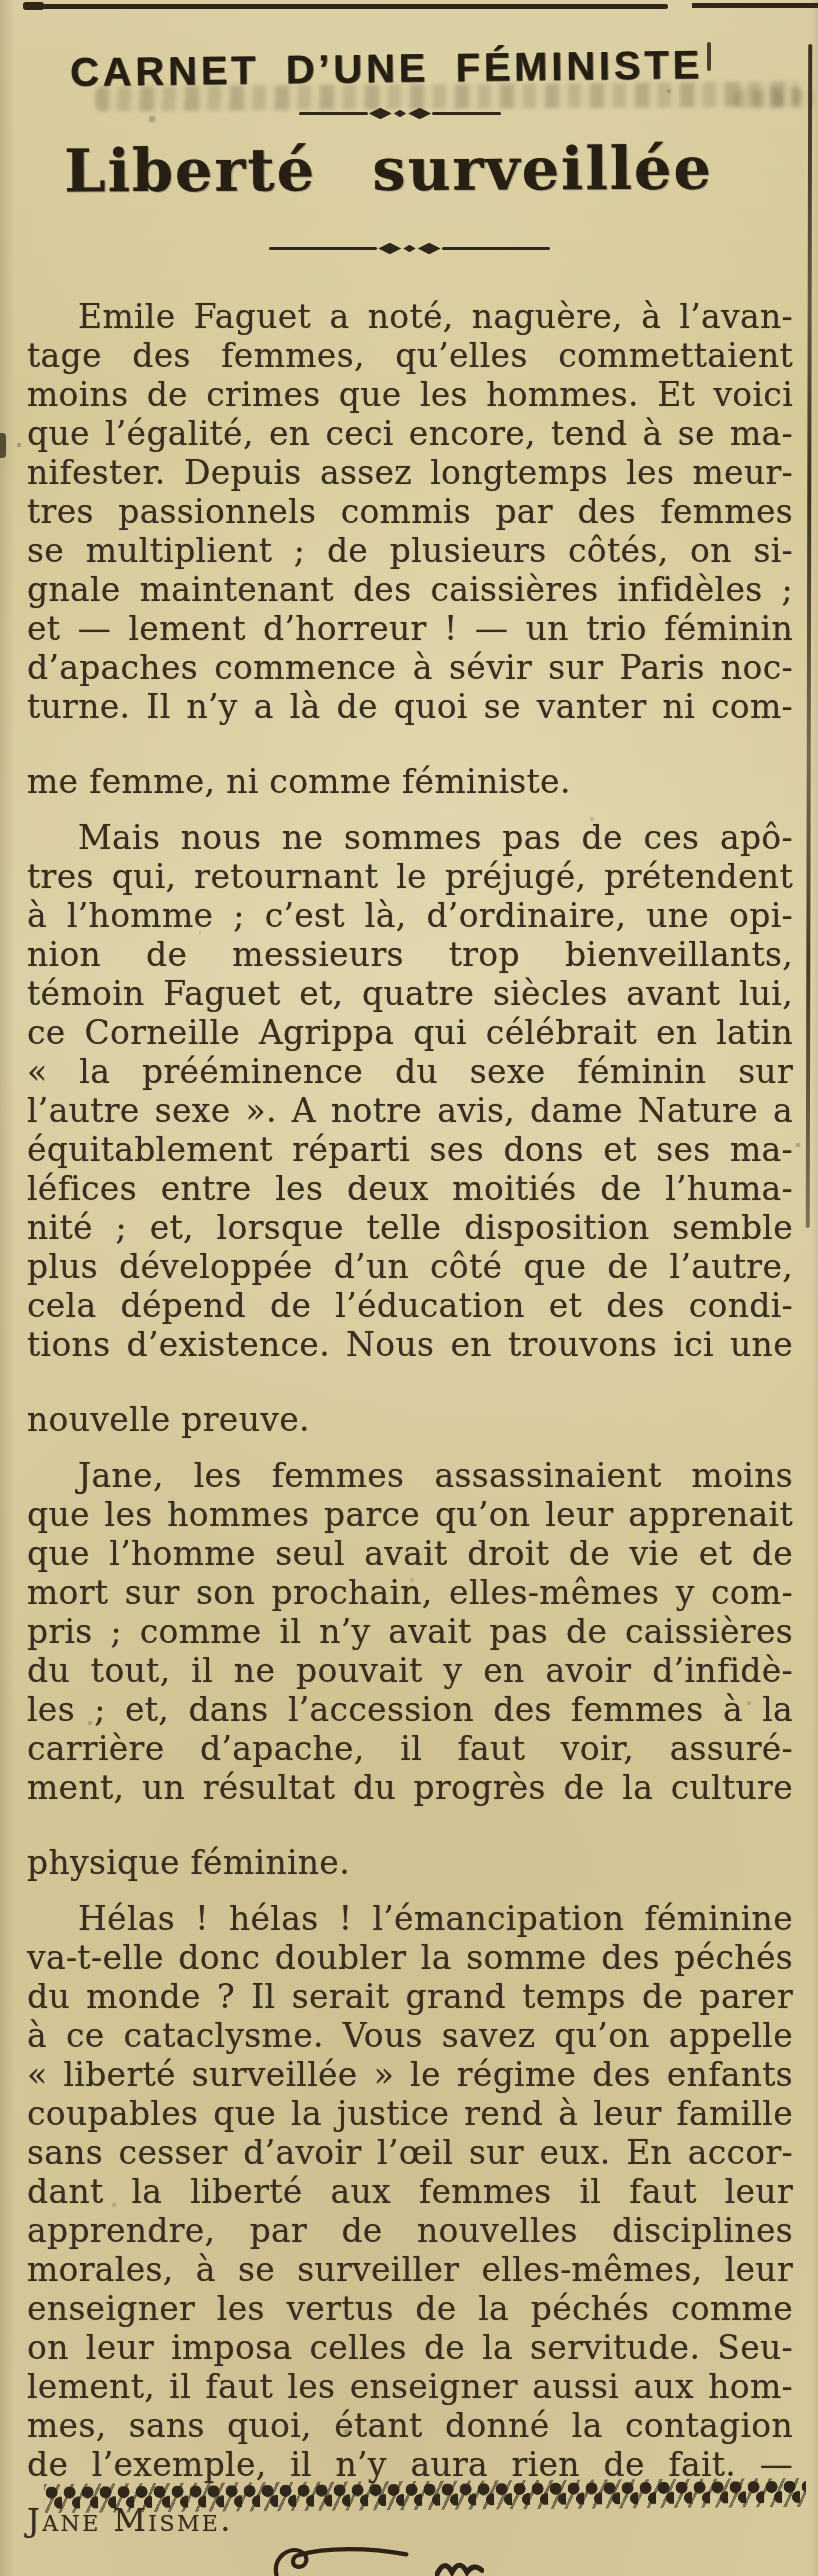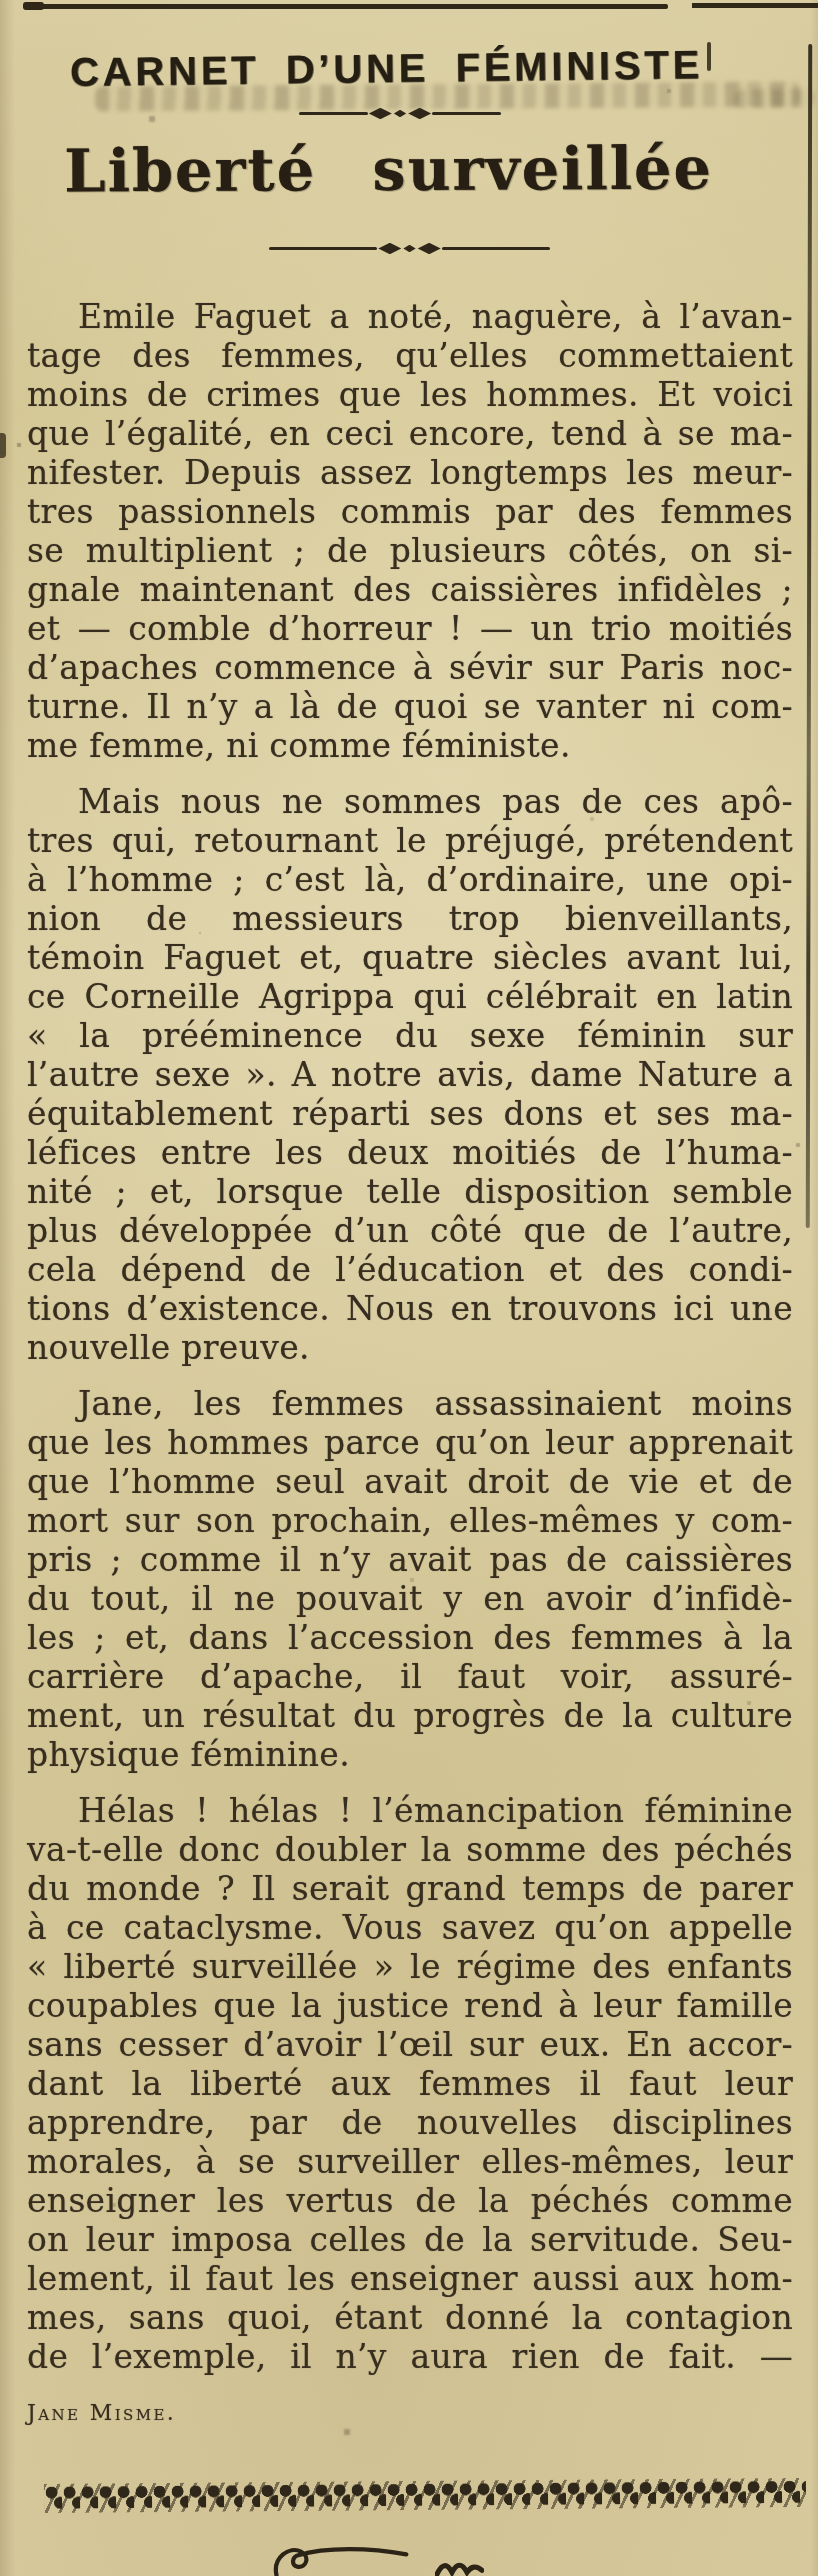--- a/index.html
+++ b/index.html
@@ -64,23 +64,23 @@
   }
   
   #article{top:297px;left:27px;width:766px;}
   .para{margin-bottom:17px;}
   .line{
     height:39px;line-height:39px;font-size:33px;letter-spacing:0.3px;
     text-align:justify;text-align-last:justify;-moz-text-align-last:justify;
     text-shadow:0 0 1px rgba(55,45,30,.5);
   }
   .line.first{padding-left:51px;}
-  .line.lastline{text-align-last:left;-moz-text-align-last:left;}
+  .line.lastline{text-align-last:left;margin-top:36px;-moz-text-align-last:left;}
   .byline{
-    height:39px;line-height:39px;font-size:22px;
+    height:39px;line-height:39px;font-size:32px;
     font-variant:small-caps;letter-spacing:2.4px;
     text-shadow:0 0 1px rgba(55,45,30,.5);
   }
   
   .rope{
     top:2481px;left:44px;width:762px;height:28.5px;transform:rotate(-.45deg);
     background:
       radial-gradient(circle 6.2px at 7.6px 8.6px, #2f2719 92%, rgba(47,39,25,0) 100%),
       radial-gradient(circle 6.2px at 16px 19px, #2f2719 92%, rgba(47,39,25,0) 100%),
       repeating-linear-gradient(115deg, rgba(47,39,25,.55) 0 2.9px, rgba(47,39,25,0) 2.9px 12.4px);
@@ -142,21 +142,21 @@
   <div class="abs" id="article">
     <div class="para">
         <div class="line first">Emile Faguet a noté, naguère, à l’avan-</div>
         <div class="line">tage des femmes, qu’elles commettaient</div>
         <div class="line">moins de crimes que les hommes. Et voici</div>
         <div class="line">que l’égalité, en ceci encore, tend à se ma-</div>
         <div class="line">nifester. Depuis assez longtemps les meur-</div>
         <div class="line">tres passionnels commis par des femmes</div>
         <div class="line">se multiplient ; de plusieurs côtés, on si-</div>
         <div class="line">gnale maintenant des caissières infidèles ;</div>
-        <div class="line">et — comble d’horreur ! — un trio moitiés</div>
+        <div class="line">et — lement d’horreur ! — un trio féminin</div>
         <div class="line">d’apaches commence à sévir sur Paris noc-</div>
         <div class="line">turne. Il n’y a là de quoi se vanter ni com-</div>
         <div class="line lastline">me femme, ni comme féministe.</div>
       </div>
       <div class="para">
         <div class="line first">Mais nous ne sommes pas de ces apô-</div>
         <div class="line">tres qui, retournant le préjugé, prétendent</div>
         <div class="line">à l’homme ; c’est là, d’ordinaire, une opi-</div>
         <div class="line">nion de messieurs trop bienveillants,</div>
         <div class="line">témoin Faguet et, quatre siècles avant lui,</div>

